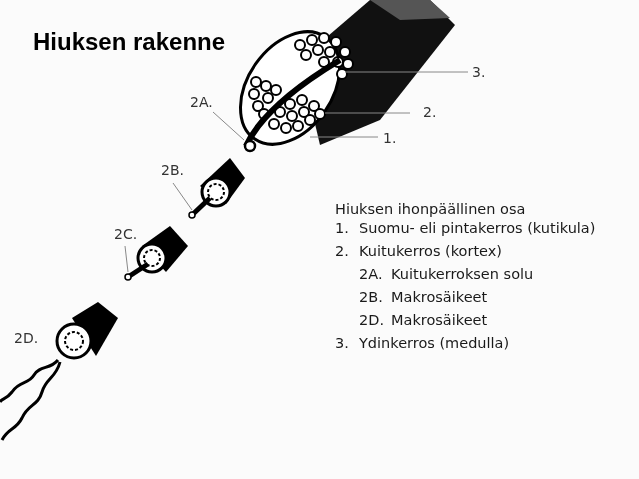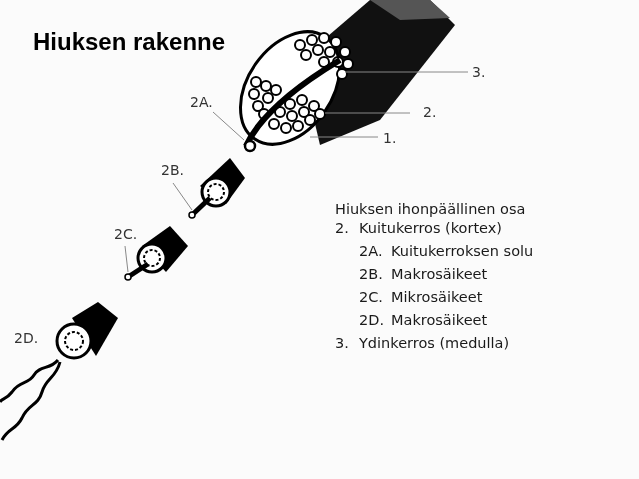--- a/index.html
+++ b/index.html
@@ -113,19 +113,19 @@
 <div class="lbl" style="left:472px;top:64px;">3.</div>
 <div class="lbl" style="left:423px;top:104px;">2.</div>
 <div class="lbl" style="left:383px;top:130px;">1.</div>
 <div class="lbl" style="left:190px;top:94px;">2A.</div>
 <div class="lbl" style="left:161px;top:162px;">2B.</div>
 <div class="lbl" style="left:114px;top:226px;">2C.</div>
 <div class="lbl" style="left:14px;top:330px;">2D.</div>
 
 <div class="legend">
   <div class="heading">Hiuksen ihonpäällinen osa</div>
+  <div class="row"><span class="num">1.</span><span>Suomu- eli pintakerros (kutikula)</span></div>
   <div class="row"><span class="num">2.</span><span>Kuitukerros (kortex)</span></div>
   <div class="row sub"><span class="num">2A.</span><span>Kuitukerroksen solu</span></div>
   <div class="row sub"><span class="num">2B.</span><span>Makrosäikeet</span></div>
-  <div class="row sub"><span class="num">2C.</span><span>Mikrosäikeet</span></div>
   <div class="row sub"><span class="num">2D.</span><span>Makrosäikeet</span></div>
   <div class="row"><span class="num">3.</span><span>Ydinkerros (medulla)</span></div>
 </div>
 
 </body></html>

